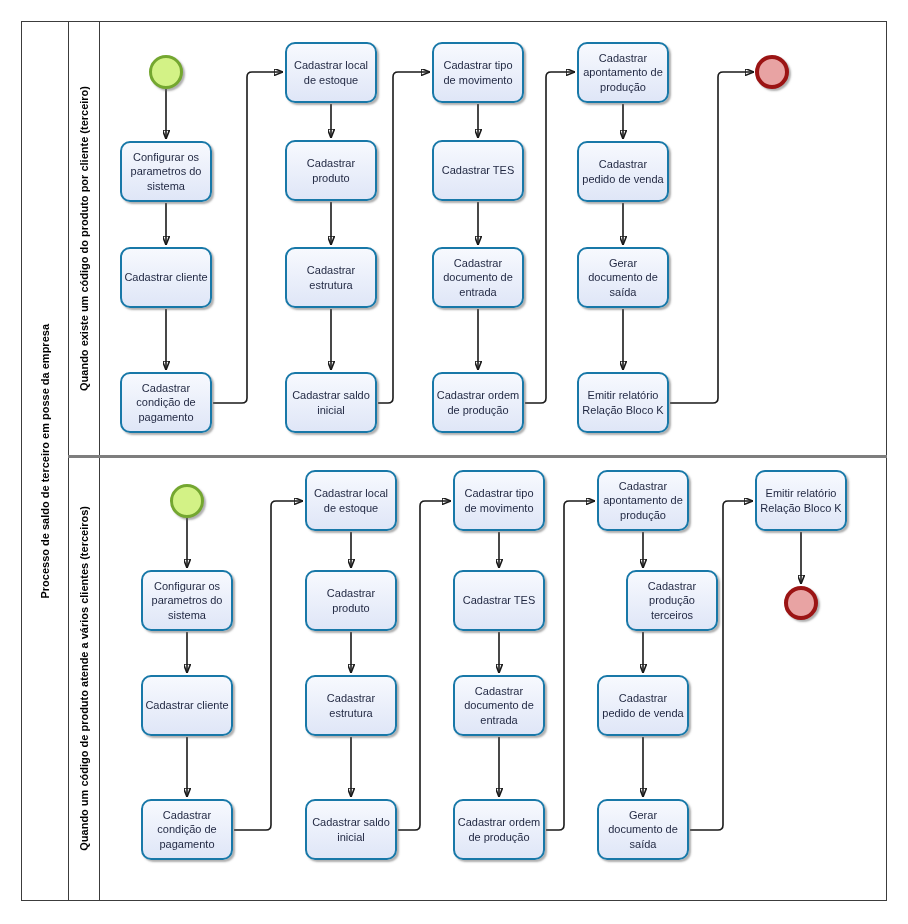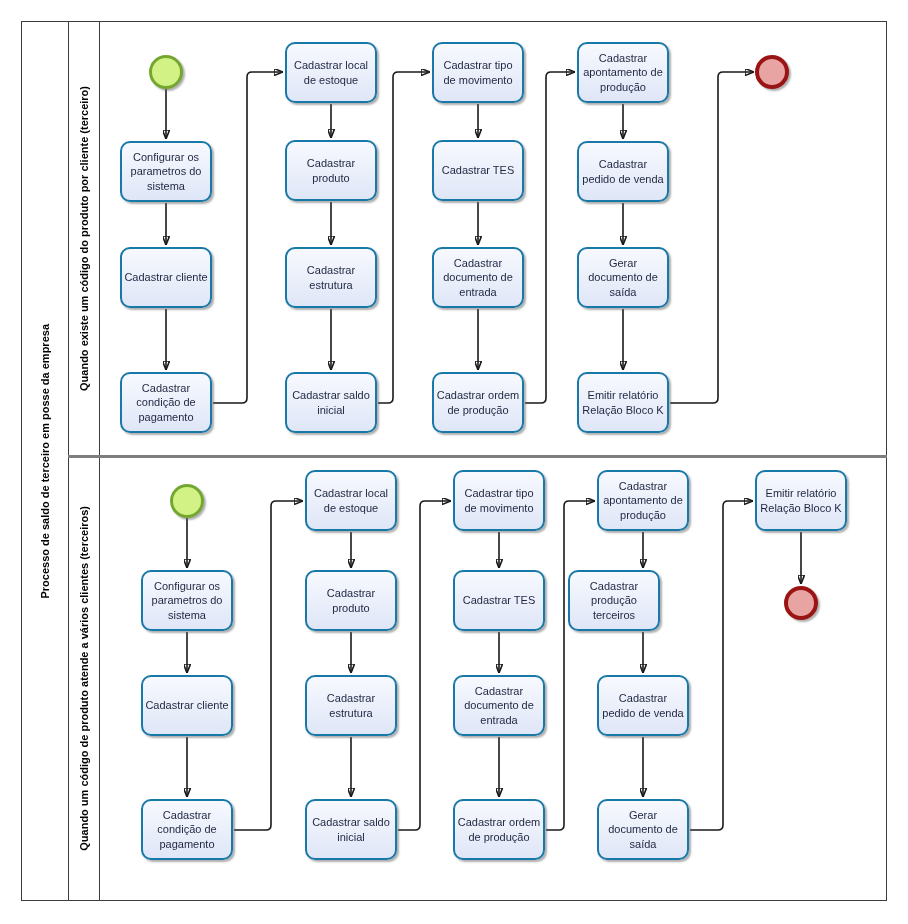--- a/index.html
+++ b/index.html
@@ -140,18 +140,18 @@
   <div class="task" style="left:141px;top:799px">Cadastrar condição de pagamento</div>
   <div class="task" style="left:305px;top:470px">Cadastrar local de estoque</div>
   <div class="task" style="left:305px;top:570px">Cadastrar produto</div>
   <div class="task" style="left:305px;top:675px">Cadastrar estrutura</div>
   <div class="task" style="left:305px;top:799px">Cadastrar saldo inicial</div>
   <div class="task" style="left:453px;top:470px">Cadastrar tipo de movimento</div>
   <div class="task" style="left:453px;top:570px">Cadastrar TES</div>
   <div class="task" style="left:453px;top:675px">Cadastrar documento de entrada</div>
   <div class="task" style="left:453px;top:799px">Cadastrar ordem de produção</div>
   <div class="task" style="left:597px;top:470px">Cadastrar apontamento de produção</div>
-  <div class="task" style="left:568px;top:570px">Cadastrar produção terceiros</div>
+  <div class="task" style="left:626px;top:570px">Cadastrar produção terceiros</div>
   <div class="task" style="left:597px;top:675px">Cadastrar pedido de venda</div>
   <div class="task" style="left:597px;top:799px">Gerar documento de saída</div>
   <div class="task" style="left:755px;top:470px">Emitir relatório Relação Bloco K</div>
 
 </div>
 
 </body></html>

